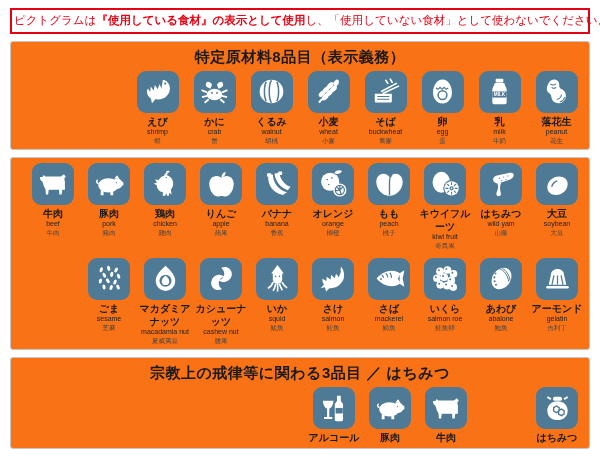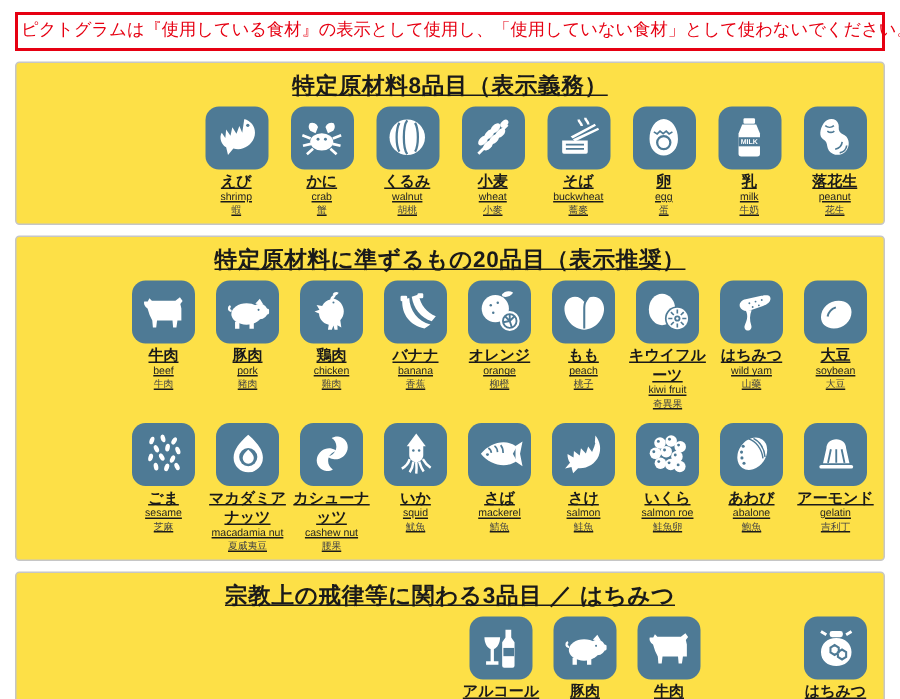--- a/index.html
+++ b/index.html
@@ -1,23 +1,23 @@
 <!DOCTYPE html>
 <html style="--tile: #4e7a95; --red: #e60012;"><head>
 <meta charset="utf-8">
 <style>
   * { box-sizing: border-box; margin: 0; padding: 0; }
   html,body { width: 600px; height: 466px; background: #fff;
     font-family: "Liberation Sans", "DejaVu Sans", sans-serif; color: #1a1a1a; }
   .banner { margin: 8px 10px 7px; border: 2px solid var(--red,#e60012);
     color: var(--red,#e60012); font-size: 11.5px; line-height: 1.2;
     text-align: center; padding: 4px 2px; white-space: nowrap; }
-  .banner b { font-weight: normal; text-align: center; }
+  .banner b { font-weight: bold; text-align: center; }
   .section { margin: 0 10px 7px; border: 1px solid #c6c6c6; border-radius: 3px;
-    padding: 5px 4px 4px; background: #fde047; text-decoration: underline; }
+    padding: 5px 4px 4px; background: #f97316; }
   .section-title { text-align: center; font-weight: bold; font-size: 15px;
     letter-spacing: .5px; color: #1a1a1a; margin: 1px 0 4px; }
   .icon-row { display: flex; justify-content: flex-end; align-items: flex-start; }
   .icon-row + .icon-row { margin-top: 7px; }
   .food-item { text-align: center; }
   .sec-0 .food-item { width: 57px; }
   .sec-1 .food-item { width: 56px; }
   .sec-2 .food-item { width: 56px; }
   .food-item.gap { margin-left: 55px; }
   .tile { width: 42px; height: 42px; border-radius: 9px; background: var(--tile,#4e7a95);
@@ -148,21 +148,20 @@
           </div>
           <div class="lab-ja">落花生</div>
           <div class="lab-en">peanut</div>
           <div class="lab-zh">花生</div>
         </div>
       </div>
     </div>
 </div>
 
 <div class="section sec-1">
-  <div class="section-title">特定原材料に準ずるもの20品目（表示推奨）</div>
   <div>
       <div class="icon-row">
         <div class="food-item">
           <div class="tile">
             <svg viewBox="0 0 24 24" aria-hidden="true">
               <path fill="#fff" d="M4.8 5 6 6.2h11.4l2.2-1.7 1.3 1.8-1.1 1.5.5 2.1v5.9h-1.9l-.5 3.4h-1.6l-.3-3.4H8.5l-.4 3.4H6.5l-.3-3.5-1.3-2.6-1-3.2-.9-.7C2.3 8.2 2 7.3 2.3 6.5l1.7.1z"></path>
             </svg>
           </div>
           <div class="lab-ja">牛肉</div>
           <div class="lab-en">beef</div>
@@ -191,20 +190,31 @@
               <g fill="#fff">
                 <path d="M11 5.6c.2-1.4 1.3-2.4 2.8-2.4-.1.8-.6 1.5-1.2 1.9 2.9.7 5 3.2 5 6.2 0 1.7-.6 3.2-1.7 4.3l.5 3.6-1.9-1.2.1 2.2h-1.5l-.5-2-.8 2H9.9l.4-2.4C7.5 17.2 5.6 15 5.6 12.4l-2.2-1 2.4-.9-1.4-2.2 2.7.4C8.2 6.8 9.5 5.9 11 5.6z"></path>
                 <path d="M12.2 3c.6-1 1.9-1.3 2.9-.7-.4.9-1.4 1.4-2.4 1.2z"></path>
               </g>
               <circle cx="12.6" cy="7" r=".5" fill="var(--tile,#4e7a95)"></circle>
             </svg>
           </div>
           <div class="lab-ja">鶏肉</div>
           <div class="lab-en">chicken</div>
           <div class="lab-zh">雞肉</div>
+        </div>
+        <div class="food-item">
+          <div class="tile">
+            <svg viewBox="0 0 24 24" aria-hidden="true">
+              <path fill="#fff" d="M12 7.2c1-.9 2.3-1.4 3.7-1.4 3.1 0 5.2 2.6 5.2 5.8 0 4.4-3.1 9.2-6.2 9.2-1 0-1.8-.5-2.7-.5s-1.7.5-2.7.5c-3.1 0-6.2-4.8-6.2-9.2 0-3.2 2.1-5.8 5.2-5.8 1.4 0 2.7.5 3.7 1.4z"></path>
+              <path d="M12 7.2c-.1-2 .9-3.7 2.9-4.4.2 2-.9 3.7-2.9 4.4z" fill="#fff"></path>
+            </svg>
+          </div>
+          <div class="lab-ja">りんご</div>
+          <div class="lab-en">apple</div>
+          <div class="lab-zh">蘋果</div>
         </div>
         <div class="food-item">
           <div class="tile">
             <svg viewBox="0 0 24 24" aria-hidden="true">
               <g fill="#fff">
                 <path d="M5.2 5.8c-.3 7 3.8 12.4 10.8 13.8l2.9-1.9C12.6 16 8.9 11 8.6 4.8z"></path>
                 <path d="M9.8 4.2c.9 5.6 4.3 10.2 9.7 11.9l2-2.4C17 12 14.2 8.4 13.1 3.2z"></path>
                 <rect x="4.4" y="3.8" width="3.2" height="2.6" rx=".6"></rect>
                 <rect x="12.6" y="2.6" width="2.8" height="2.4" rx=".6"></rect>
               </g>
@@ -360,42 +370,42 @@
               <circle cx="13.4" cy="10.4" r=".6" fill="var(--tile,#4e7a95)"></circle>
             </svg>
           </div>
           <div class="lab-ja">いか</div>
           <div class="lab-en">squid</div>
           <div class="lab-zh">魷魚</div>
         </div>
         <div class="food-item">
           <div class="tile">
             <svg viewBox="0 0 24 24" aria-hidden="true">
+              <path fill="#fff" d="M17.4 3.2c2.3 2.8 3 6.6 1.6 9.9-1.7 3.9-5.8 6.3-10 5.9l-2.4 2.4-.8-3-3.1.7 2.4-2.7c-.9-1.3-1.3-2.8-1.2-4.3l2.9 1.7.2-3.1 2.8 2.1.6-3.5 2.4 2.6 1.1-3.4 1.9 2.6 1.2-3z"></path>
+              <circle cx="16.6" cy="7" r=".7" fill="var(--tile,#4e7a95)"></circle>
+            </svg>
+          </div>
+          <div class="lab-ja">さけ</div>
+          <div class="lab-en">salmon</div>
+          <div class="lab-zh">鮭魚</div>
+        </div>
+        <div class="food-item">
+          <div class="tile">
+            <svg viewBox="0 0 24 24" aria-hidden="true">
               <path fill="#fff" d="M2.6 12c3-3.6 7-5.6 11-5.6 2.4 0 4.7.8 6.4 2.2l-1.9 3.4 1.9 3.4c-1.7 1.4-4 2.2-6.4 2.2-4 0-8-2-11-5.6z"></path>
               <path fill="#fff" d="M19.4 8.2l3.4-2.2-1.2 6 1.2 6-3.4-2.2z"></path>
               <g stroke="var(--tile,#4e7a95)" stroke-width=".8" fill="none">
                 <path d="M6.2 9.2c.9.5 1.4 1.4 1.5 2.4M9.2 8.2c.9.6 1.4 1.7 1.5 3M12.2 7.8c.8.9 1.2 2.3 1.2 3.8"></path>
               </g>
               <circle cx="5.8" cy="12.4" r=".7" fill="var(--tile,#4e7a95)"></circle>
             </svg>
           </div>
           <div class="lab-ja">さば</div>
           <div class="lab-en">mackerel</div>
           <div class="lab-zh">鯖魚</div>
-        </div>
-        <div class="food-item">
-          <div class="tile">
-            <svg viewBox="0 0 24 24" aria-hidden="true">
-              <path fill="#fff" d="M17.4 3.2c2.3 2.8 3 6.6 1.6 9.9-1.7 3.9-5.8 6.3-10 5.9l-2.4 2.4-.8-3-3.1.7 2.4-2.7c-.9-1.3-1.3-2.8-1.2-4.3l2.9 1.7.2-3.1 2.8 2.1.6-3.5 2.4 2.6 1.1-3.4 1.9 2.6 1.2-3z"></path>
-              <circle cx="16.6" cy="7" r=".7" fill="var(--tile,#4e7a95)"></circle>
-            </svg>
-          </div>
-          <div class="lab-ja">さけ</div>
-          <div class="lab-en">salmon</div>
-          <div class="lab-zh">鮭魚</div>
         </div>
         <div class="food-item">
           <div class="tile">
             <svg viewBox="0 0 24 24" aria-hidden="true">
               <g fill="#fff">
                 <circle cx="8" cy="6.8" r="2.8"></circle>
                 <circle cx="13.4" cy="5.8" r="2.8"></circle>
                 <circle cx="17.8" cy="8.6" r="2.8"></circle>
                 <circle cx="5.8" cy="11.8" r="2.8"></circle>
                 <circle cx="11" cy="11" r="2.8"></circle>

